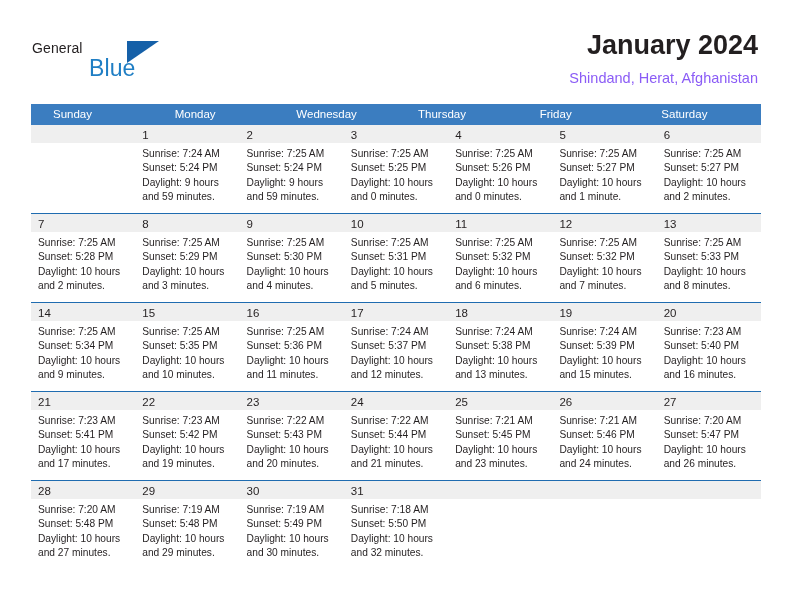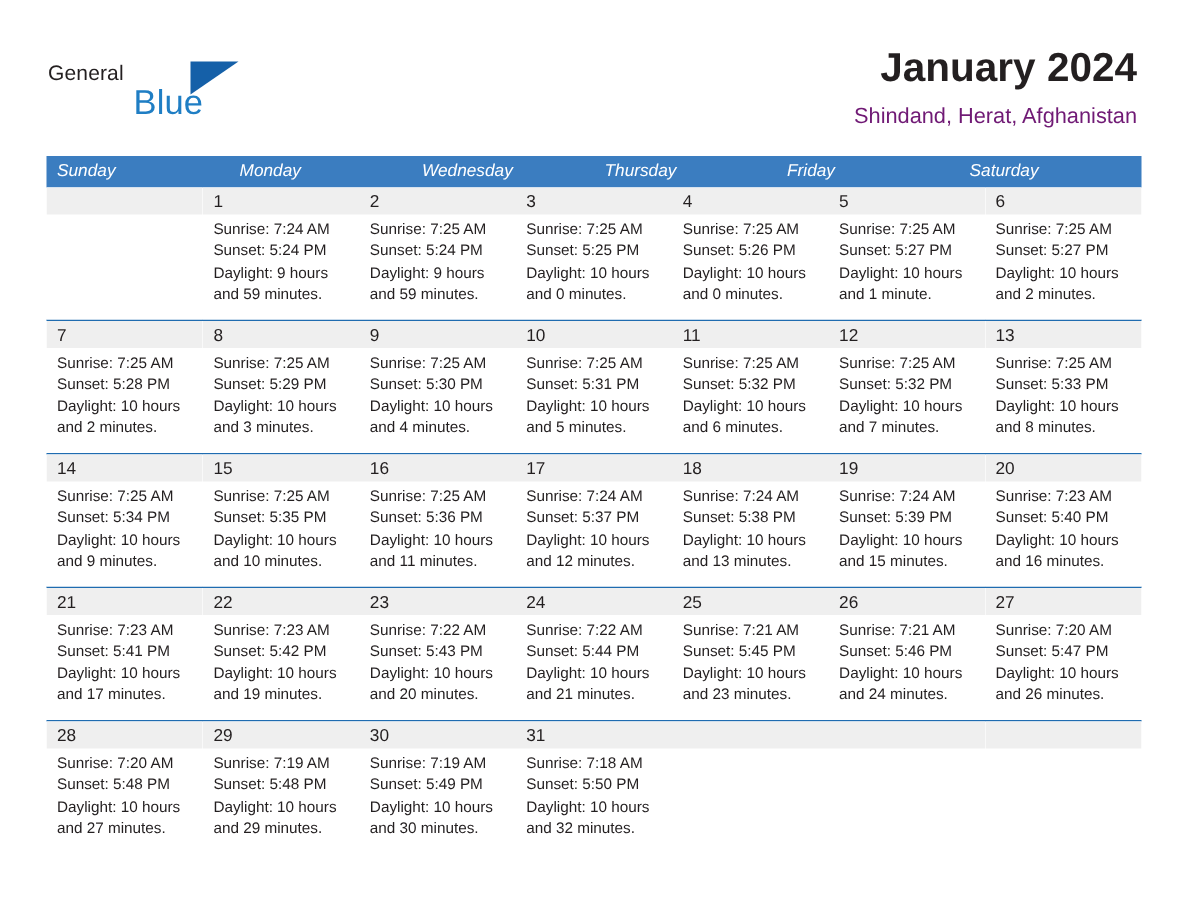--- a/index.html
+++ b/index.html
@@ -73,21 +73,21 @@
   }
   .cal-title {
     font-size: 27px;
     font-weight: bold;
     color: #231f20;
     line-height: 34px;
     white-space: nowrap;
   }
   .cal-subtitle {
     font-size: 14.5px;
-    color: #701a75;
+    color: #8b5cf6;
     line-height: 20px;
     margin-top: 6px;
     white-space: nowrap;
   }
 
   
   .calendar {
     position: absolute;
     left: 31px;
     top: 104px;
@@ -97,25 +97,24 @@
     display: flex;
     width: 100%;
     background: #3b7dc0;
     height: 21px;
   }
   .weekday {
     flex: 1 1 0;
     color: #ffffff;
     font-size: 11.5px;
     line-height: 21px;
-    padding-left: 7px;
+    padding-left: 22px;
     box-sizing: border-box;
     white-space: nowrap;
     overflow: hidden;
-    font-style: italic;
   }
   .week-row {
     display: flex;
     width: 100%;
     border-top: 1.5px solid #1f6cb0;
     box-sizing: border-box;
   }
   .week-row.first {
     border-top: none;
   }

